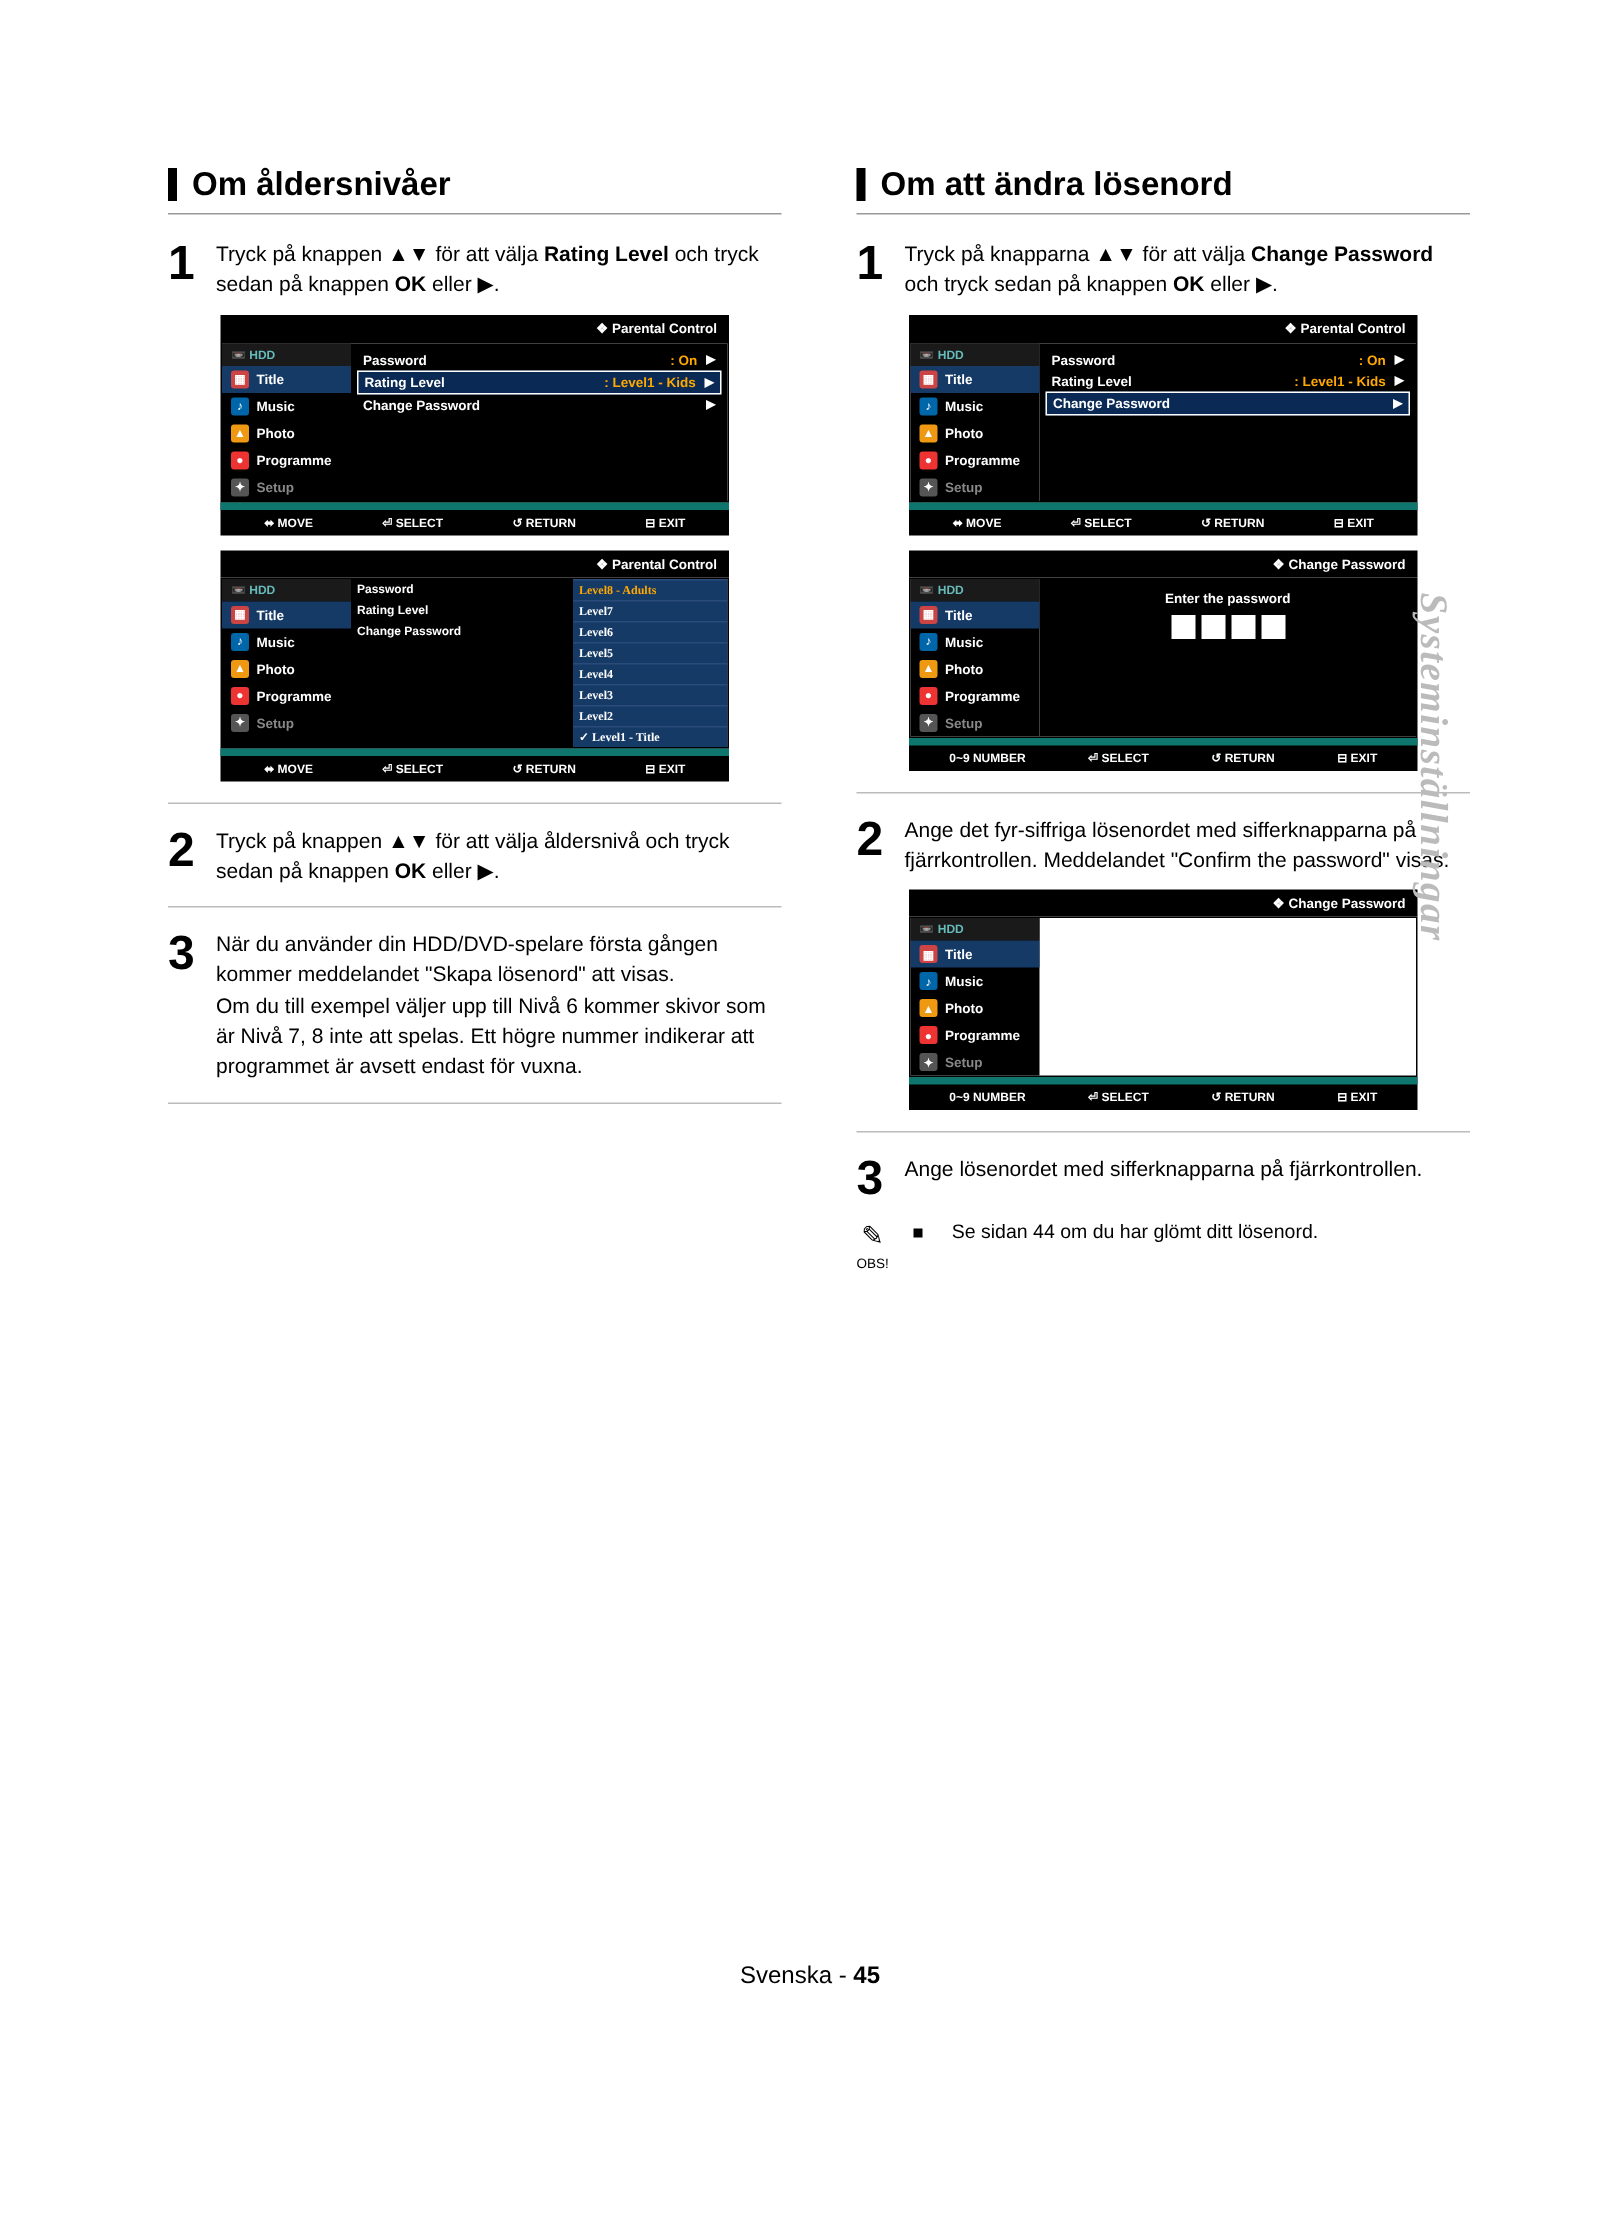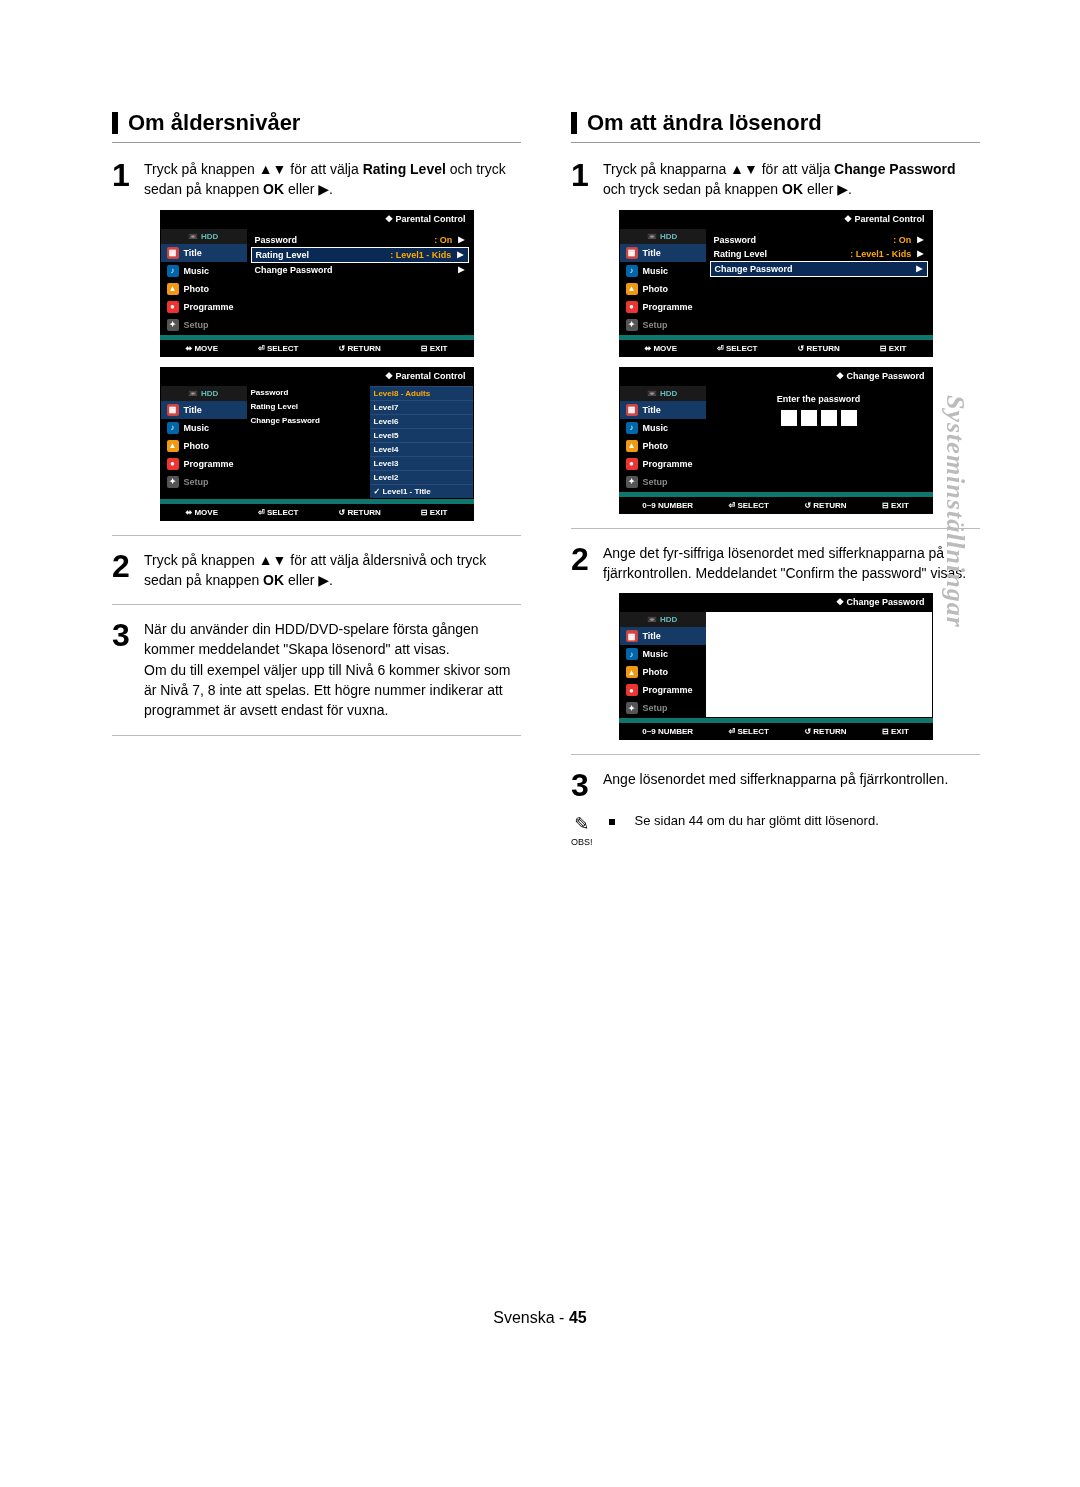--- a/index.html
+++ b/index.html
@@ -51,21 +51,21 @@
     margin-bottom: 10px;
   }
   .step .num {
     font-size: 32px;
     font-weight: bold;
     line-height: 1;
     min-width: 22px;
   }
   .step .body b { font-weight: bold; }
   .screenbox {
-    width: 314px;
+    width: 339px;
     margin: 10px auto;
   }
   .sb-head {
     background: #000;
     color: #fff;
     font-size: 9px;
     font-weight: bold;
     padding: 4px 8px;
     text-align: right;
   }
@@ -79,21 +79,20 @@
     background: #000;
     color: #fff;
     font-size: 9px;
     font-weight: bold;
   }
   .sb-hdd {
     background: #1a1a1a;
     color: #6bb;
     padding: 3px 6px;
     font-size: 8px;
-    text-align: center;
   }
   .sb-hdd::before { content: "📼 "; opacity:.7; font-size:8px; }
   .sb-item {
     display:flex;
     align-items:center;
     gap:5px;
     padding: 3px 6px;
   }
   .sb-item.sel { background:#163a66; }
   .sb-item.dim { color:#888; }
@@ -144,20 +143,21 @@
     font-weight:bold;
   }
   .lvlrow{display:flex;}
   .lvl-l{flex:1;color:#fff;padding:2px 4px;}
   .lvl-r{
     width:95px;
     background:#163a66;
     color:#fff;
     padding:2px 4px;
     border-top:1px solid #2a4a7a;
+    font-family:Liberation Serif, serif;
   }
   .lvl-r.sel{ color:#ffa800;}
   .lvlrow:last-child .lvl-r::before{content:"✓ ";}
   .pw-panel{
     flex:1;
     background:#000;
     padding:8px 4px;
     color:#fff;
     font-size:9px;
     font-weight:bold;

